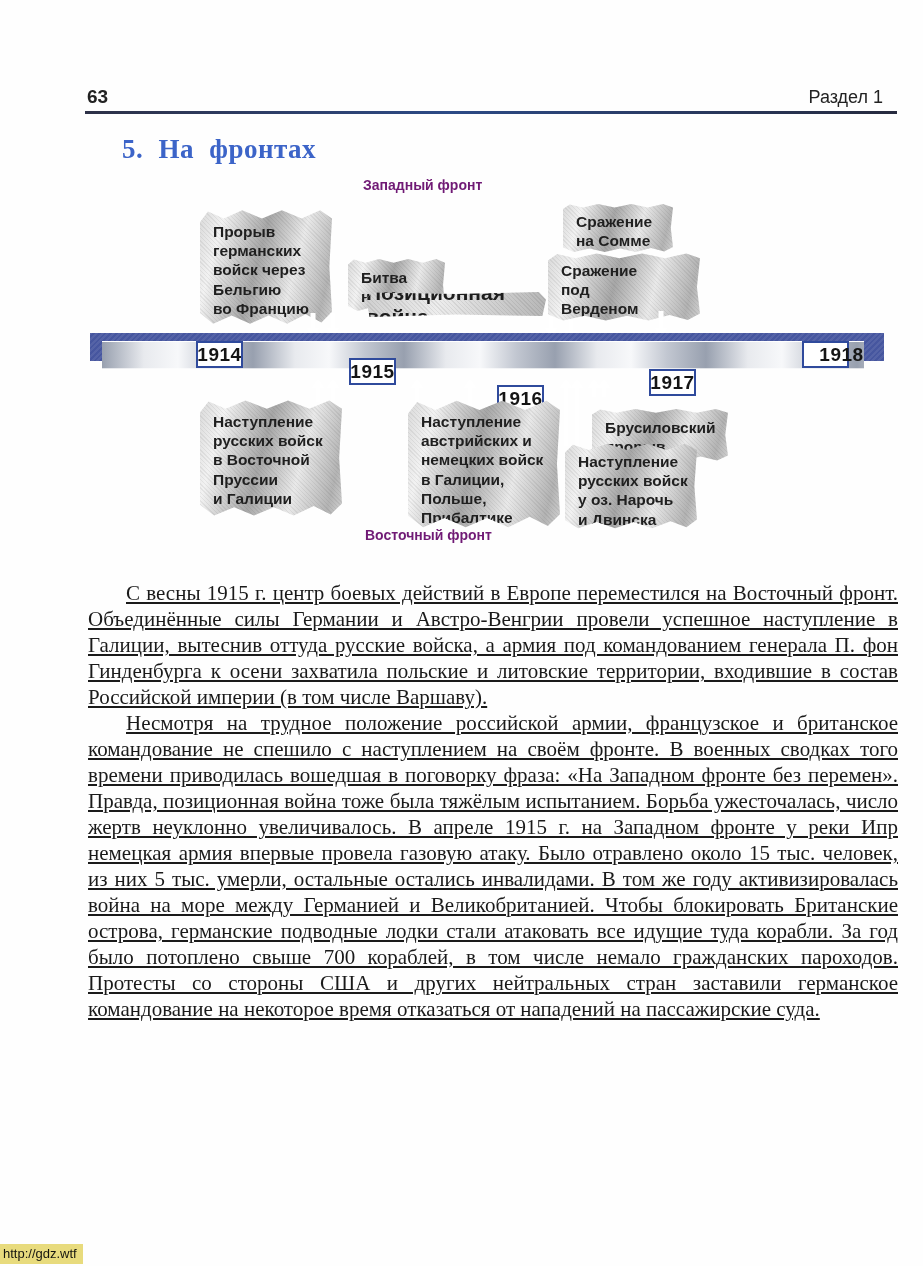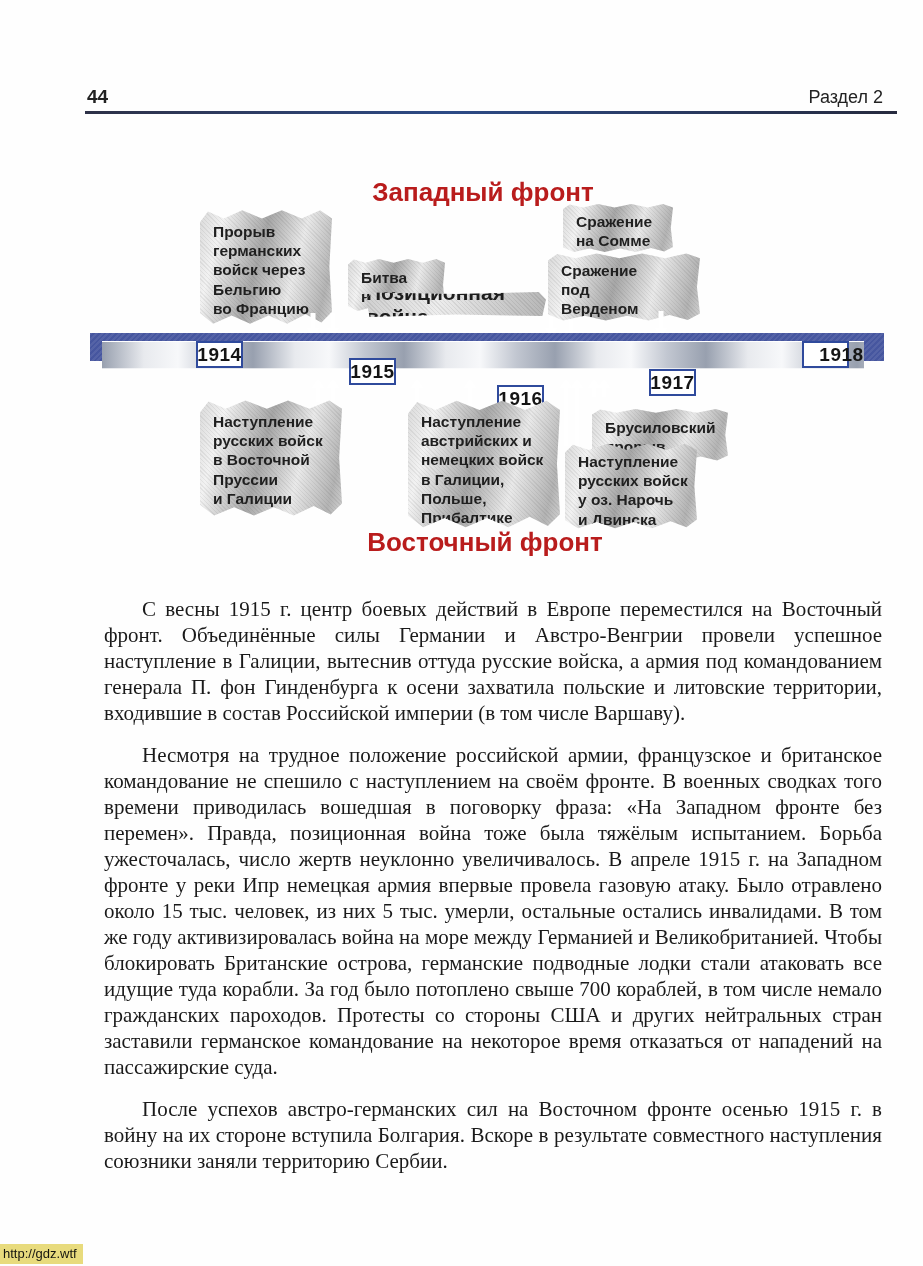--- a/index.html
+++ b/index.html
@@ -9,21 +9,21 @@
   }
   
   .pagenum { position:absolute; left:87px; top:86px; font-size:19px; font-weight:bold; color:#222; }
   .section { position:absolute; right:40px; top:87px; font-size:18px; color:#222; }
   .rule { position:absolute; left:85px; top:111px; width:812px; height:3px;
           background:linear-gradient(90deg,#2e3147,#2c4a86 45%,#262a3e); }
   .title { position:absolute; left:122px; top:134px; margin:0; font-family:"Liberation Serif", serif;
            font-size:27px; font-weight:bold; color:#3c64c8; word-spacing:8px; letter-spacing:.5px; }
 
   
-  .front-label { position:absolute; font-size:26px; font-weight:bold; color:#b91c1c; width:240px; text-align:center; }
+  .front-label { position:absolute; font-size:14px; font-weight:bold; color:#701a75; width:240px; }
   .flag {
     position:absolute; color:#1f1f1f; font-weight:bold; font-size:15.5px; line-height:1.24;
     background:
       repeating-linear-gradient(45deg, rgba(0,0,0,.06) 0 1px, rgba(255,255,255,0) 1px 3px),
       linear-gradient(105deg,#d9d9d9 0%,#f2f2f2 16%,#a6a6a6 44%,#e9e9e9 68%,#b3b3b3 90%,#d2d2d2 100%);
     clip-path: polygon(0 12%, 6% 3%, 18% 9%, 32% 2%, 47% 9%, 62% 2%, 77% 9%, 91% 2%, 100% 9%,
                        98% 50%, 100% 88%, 92% 97%, 80% 90%, 66% 98%, 52% 91%, 38% 98%, 24% 91%, 10% 98%, 0 89%);
   }
   .flag-text { padding:14px 8px 0 13px; white-space:pre-line; }
   .poswar {
@@ -57,37 +57,38 @@
                                    50% 100%, 0 calc(100% - 10px), 32% calc(100% - 10px)); }
   .arrow.up   { clip-path: polygon(32% 100%, 68% 100%, 68% 10px, 100% 10px,
                                    50% 0, 0 10px, 32% 10px); }
 
   
   .bodytext {
     position:absolute; left:88px; top:580px; width:810px;
     font-family:"Liberation Serif", serif; font-size:21px; line-height:26px; color:#1a1a1a;
     text-align:justify; hyphens:auto;
   }
-  .bodytext p { margin:16px; text-indent:38px; }
+  .bodytext p { margin:0; text-indent:38px;text-decoration:underline; }
 
   
   .watermark {
     position:absolute; left:0; top:1244px; background:#e8db7d; color:#15150f;
     font-size:13px; padding:2px 6px 3px 3px;
   }
 </style>
 </head>
 <body>
 
 <div class="page">
 
-  <span class="pagenum">44</span>
-  <span class="section">Раздел 2</span>
+  <span class="pagenum">63</span>
+  <span class="section">Раздел 1</span>
   <div class="rule"></div>
 
+  <h1 class="title">5. На фронтах</h1>
 
   <div>
 
     <div class="front-label" style="left:363px; top:177px;">Западный фронт</div>
 
     <div class="flag" style="left:200px; top:208px; width:132px; height:118px;">
       <div class="flag-text">Прорыв
 германских
 войск через
 Бельгию
@@ -158,17 +159,16 @@
 у оз. Нарочь
 и Двинска</div>
     </div>
 
     <div class="front-label" style="left:365px; top:527px;">Восточный фронт</div>
   </div>
 
   <main class="bodytext">
     <p>С весны 1915 г. центр боевых действий в Европе переместился на Восточный фронт. Объединённые силы Германии и Австро-Венгрии провели успешное наступление в Галиции, вытеснив оттуда русские войска, а армия под командованием генерала П. фон Гинденбурга к осени захватила польские и литовские территории, входившие в состав Российской империи (в том числе Варшаву).</p>
     <p>Несмотря на трудное положение российской армии, французское и британское командование не спешило с наступлением на своём фронте. В военных сводках того времени приводилась вошедшая в поговорку фраза: «На Западном фронте без перемен». Правда, позиционная война тоже была тяжёлым испытанием. Борьба ужесточалась, число жертв неуклонно увеличивалось. В апреле 1915 г. на Западном фронте у реки Ипр немецкая армия впервые провела газовую атаку. Было отравлено около 15 тыс. человек, из них 5 тыс. умерли, остальные остались инвалидами. В том же году активизировалась война на море между Германией и Великобританией. Чтобы блокировать Британские острова, германские подводные лодки стали атаковать все идущие туда корабли. За год было потоплено свыше 700 кораблей, в том числе немало гражданских пароходов. Протесты со стороны США и других нейтральных стран заставили германское командование на некоторое время отказаться от нападений на пассажирские суда.</p>
-    <p>После успехов австро-германских сил на Восточном фронте осенью 1915 г. в войну на их стороне вступила Болгария. Вскоре в результате совместного наступления союзники заняли территорию Сербии.</p>
   </main>
 
   <div class="watermark">http://gdz.wtf</div>
 </div>
 
 </body></html>

